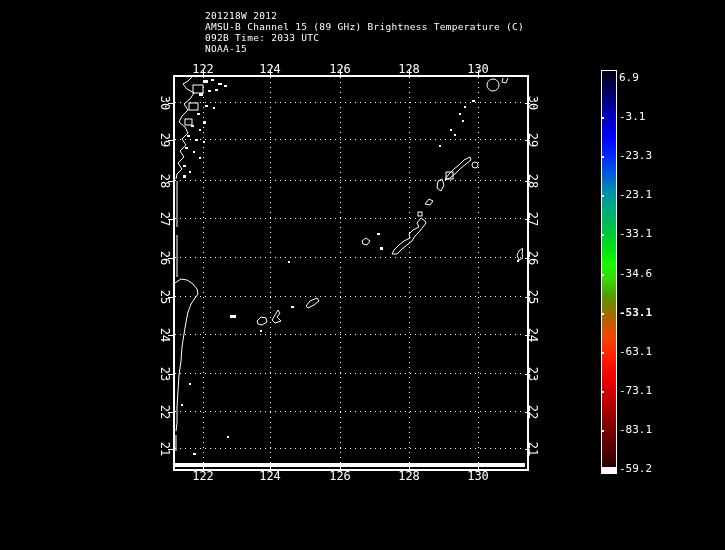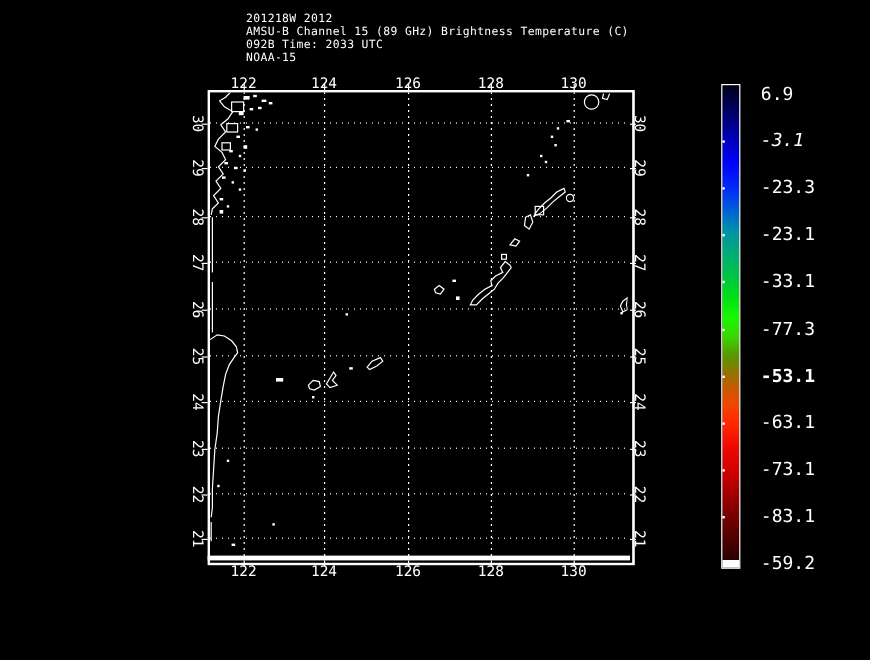--- a/index.html
+++ b/index.html
@@ -15,21 +15,21 @@
   .gh{position:absolute;left:0;height:1px;width:100%;
       background:repeating-linear-gradient(90deg,#fff 0 1px,transparent 1px 5px);}
   .tickv{position:absolute;width:1px;height:5px;background:#fff;}
   .tickh{position:absolute;width:5px;height:1px;background:#fff;}
   .xlab{position:absolute;width:34px;text-align:center;color:#fff;font-size:12px;line-height:12px;}
   .ylab{position:absolute;width:24px;height:12px;text-align:center;color:#fff;font-size:12px;
         line-height:12px;transform:rotate(90deg);}
   .edge{position:absolute;background:#fff;}
   #cbar{position:absolute;left:601px;top:70px;width:14px;height:402px;border:1px solid #fff;}
   .cdot{position:absolute;left:0;width:2px;height:2px;background:#fff;}
-  .clab{position:absolute;left:634px;color:#fff;font-size:15px;line-height:12px;white-space:nowrap;}
+  .clab{position:absolute;left:619px;color:#fff;font-size:11px;line-height:12px;white-space:nowrap;}
   svg{position:absolute;left:0;top:0;}
   .cl{stroke:#fff;stroke-width:1;fill:none;}
   .isl{fill:#fff;stroke:none;}
 </style>
 </head>
 <body>
 
 <div id="stage">
 
   <div class="ttl" style="top:10px">201218W 2012</div>
@@ -206,23 +206,23 @@
     <div class="ylab" style="left: 521px; top: 368px;">23</div>
     <div class="tickh" style="left: 168px; top: 412px;"></div>
     <div class="tickh" style="left: 525px; top: 412px;"></div>
     <div class="ylab" style="left: 153px; top: 406px;">22</div>
     <div class="ylab" style="left: 521px; top: 406px;">22</div>
     <div class="tickh" style="left: 168px; top: 449px;"></div>
     <div class="tickh" style="left: 525px; top: 449px;"></div>
     <div class="ylab" style="left: 153px; top: 443px;">21</div>
     <div class="ylab" style="left: 521px; top: 443px;">21</div>
     <div class="clab" style="top: 72px;">6.9</div>
-    <div class="clab" style="top: 111.1px; font-style: italic;">-3.1</div>
+    <div class="clab" style="top: 111.1px;">-3.1</div>
     <div class="clab" style="top: 150.2px;">-23.3</div>
     <div class="clab" style="top: 189.3px;">-23.1</div>
     <div class="clab" style="top: 228.4px;">-33.1</div>
-    <div class="clab" style="top: 267.5px;">-77.3</div>
+    <div class="clab" style="top: 267.5px;">-34.6</div>
     <div class="clab" style="top: 306.6px; font-weight: bold;">-53.1</div>
     <div class="clab" style="top: 345.7px;">-63.1</div>
     <div class="clab" style="top: 384.8px;">-73.1</div>
     <div class="clab" style="top: 423.9px;">-83.1</div>
     <div class="clab" style="top: 463px;">-59.2</div>
   </div>
 
 </body></html>

